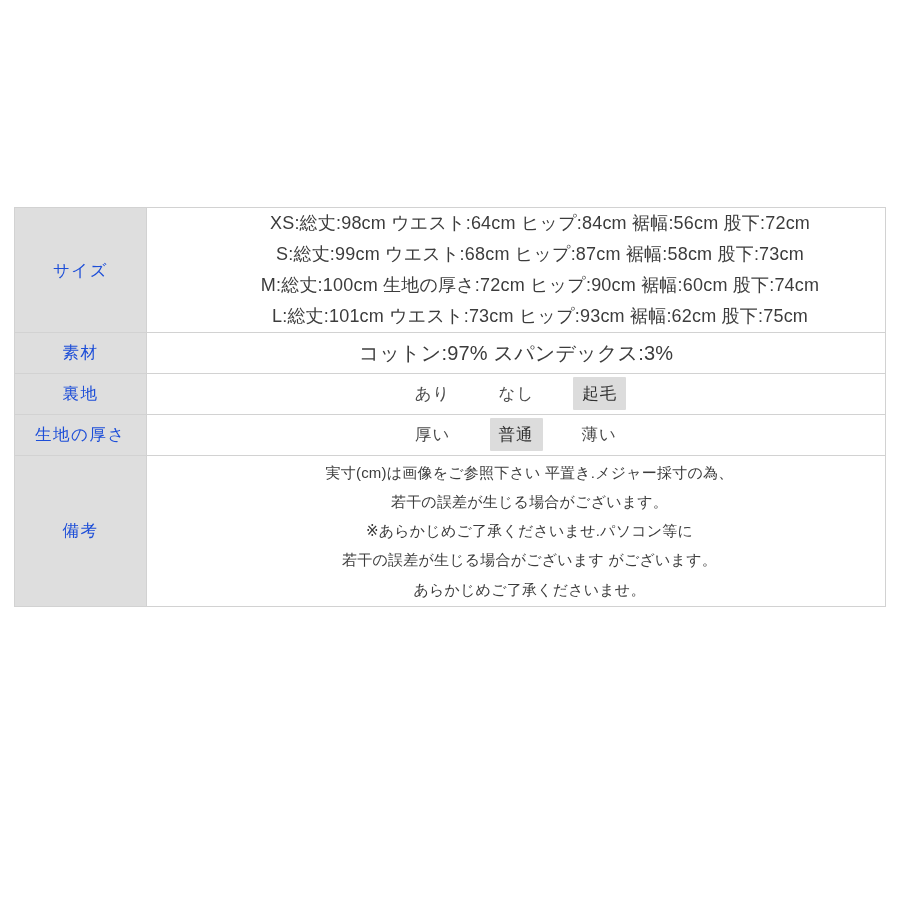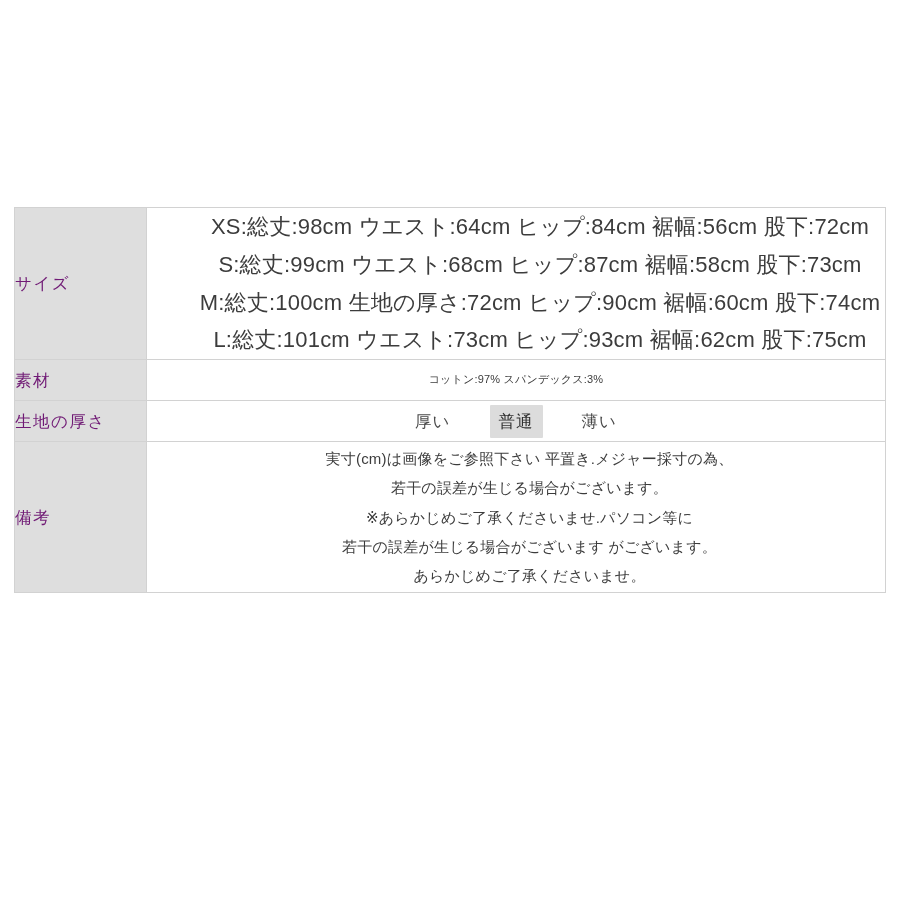--- a/index.html
+++ b/index.html
@@ -33,47 +33,48 @@
     border: 1px solid #d2d2d2;
   }
   table.spec-table td {
     border: 1px solid #d2d2d2;
     vertical-align: middle;
     padding: 0;
   }
   td.label-cell {
     width: 131px;
     background: #dedede;
-    color: #701a75;
+    color: #1d4ed8;
+    text-align: center;
     font-size: 16.5px;
     letter-spacing: 1.5px;
     padding: 10px 2px;
     line-height: 1.5;
   }
   td.value-cell {
     background: #ffffff;
     text-align: center;
     font-size: 16px;
     color: #3c3c3c;
     padding: 10px 6px;
     line-height: 1.62;
   }
   
   .size-lines {
-    font-size: 22px;
+    font-size: 18px;
     line-height: 1.72;
     color: #3c3c3c;
     letter-spacing: 0.2px;
     padding-left: 48px;
   }
   .size-lines div {
     white-space: nowrap;
   }
   .material-line {
-    font-size: 11px;
+    font-size: 20px;
     letter-spacing: 0.2px;
   }
   
   .options {
     display: flex;
     justify-content: center;
     align-items: center;
     gap: 30px;
     font-size: 16.5px;
     letter-spacing: 1px;
@@ -123,20 +124,30 @@
           </td>
         </tr>
 
         <tr class="row-normal">
           <td class="label-cell">素材</td>
           <td class="value-cell">
             <div class="material-line">コットン:97%  スパンデックス:3%</div>
           </td>
         </tr>
 
+        <tr class="row-normal">
+          <td class="label-cell">裏地</td>
+          <td class="value-cell">
+            <div class="options">
+              <span class="opt">あり</span>
+              <span class="opt">なし</span>
+              <span class="opt selected">起毛</span>
+            </div>
+          </td>
+        </tr>
 
 
 
         <tr class="row-normal">
           <td class="label-cell">生地の厚さ</td>
           <td class="value-cell">
             <div class="options">
               <span class="opt">厚い</span>
               <span class="opt selected">普通</span>
               <span class="opt">薄い</span>

